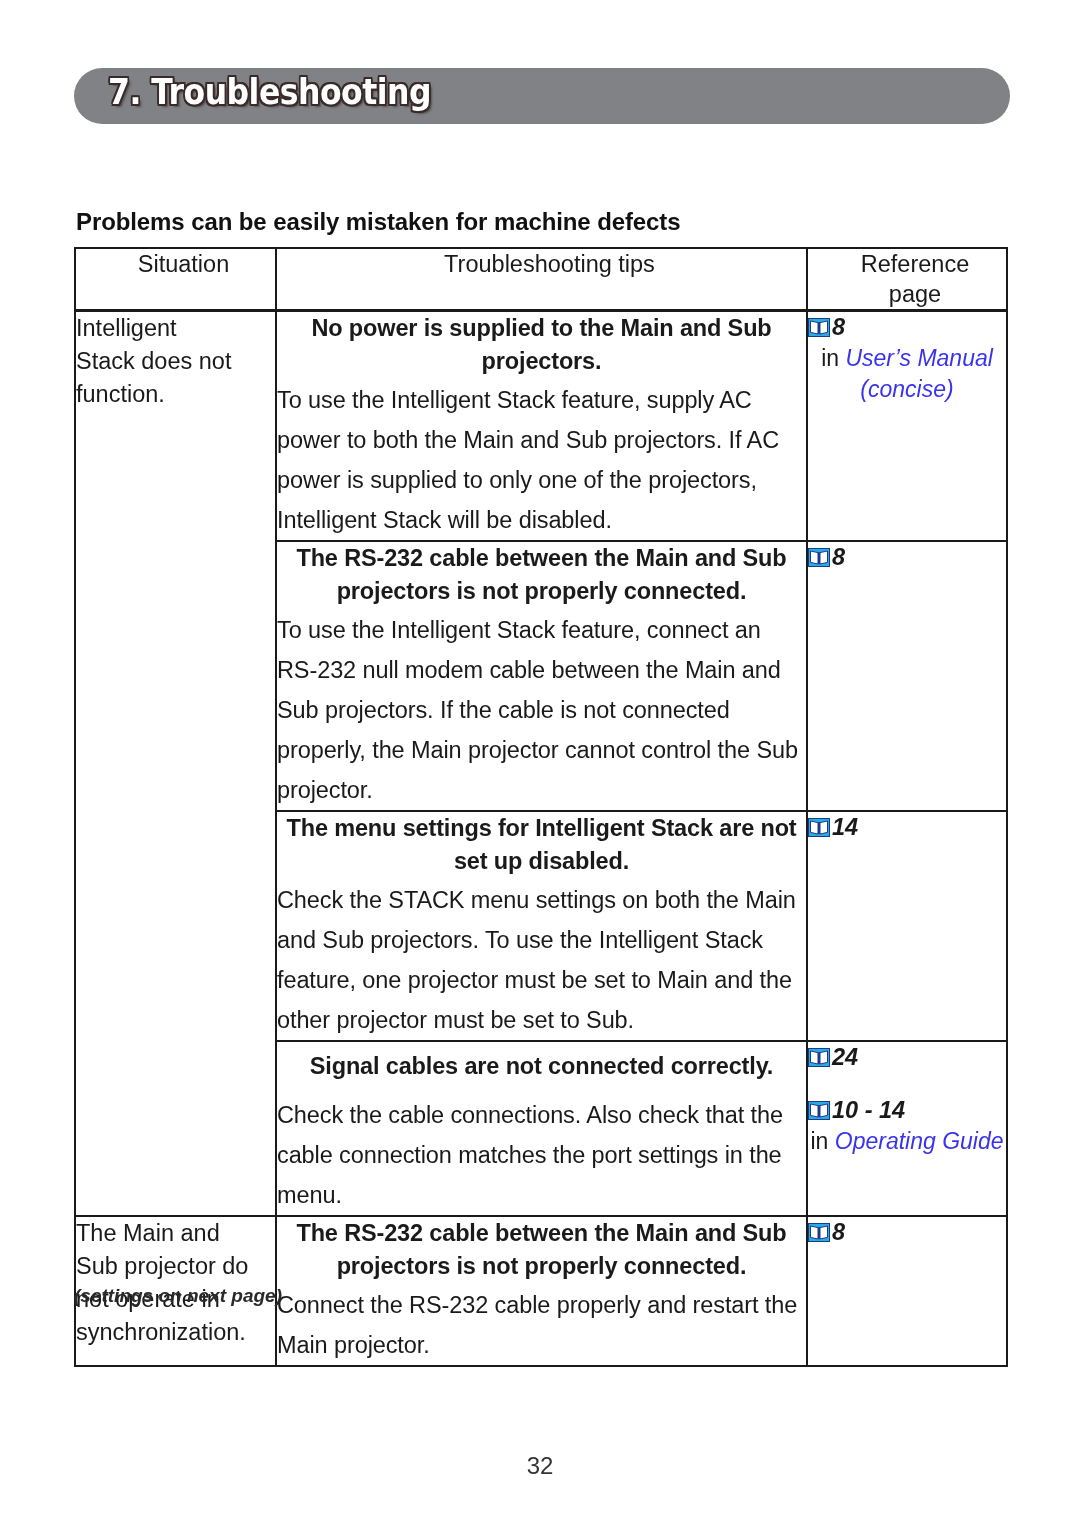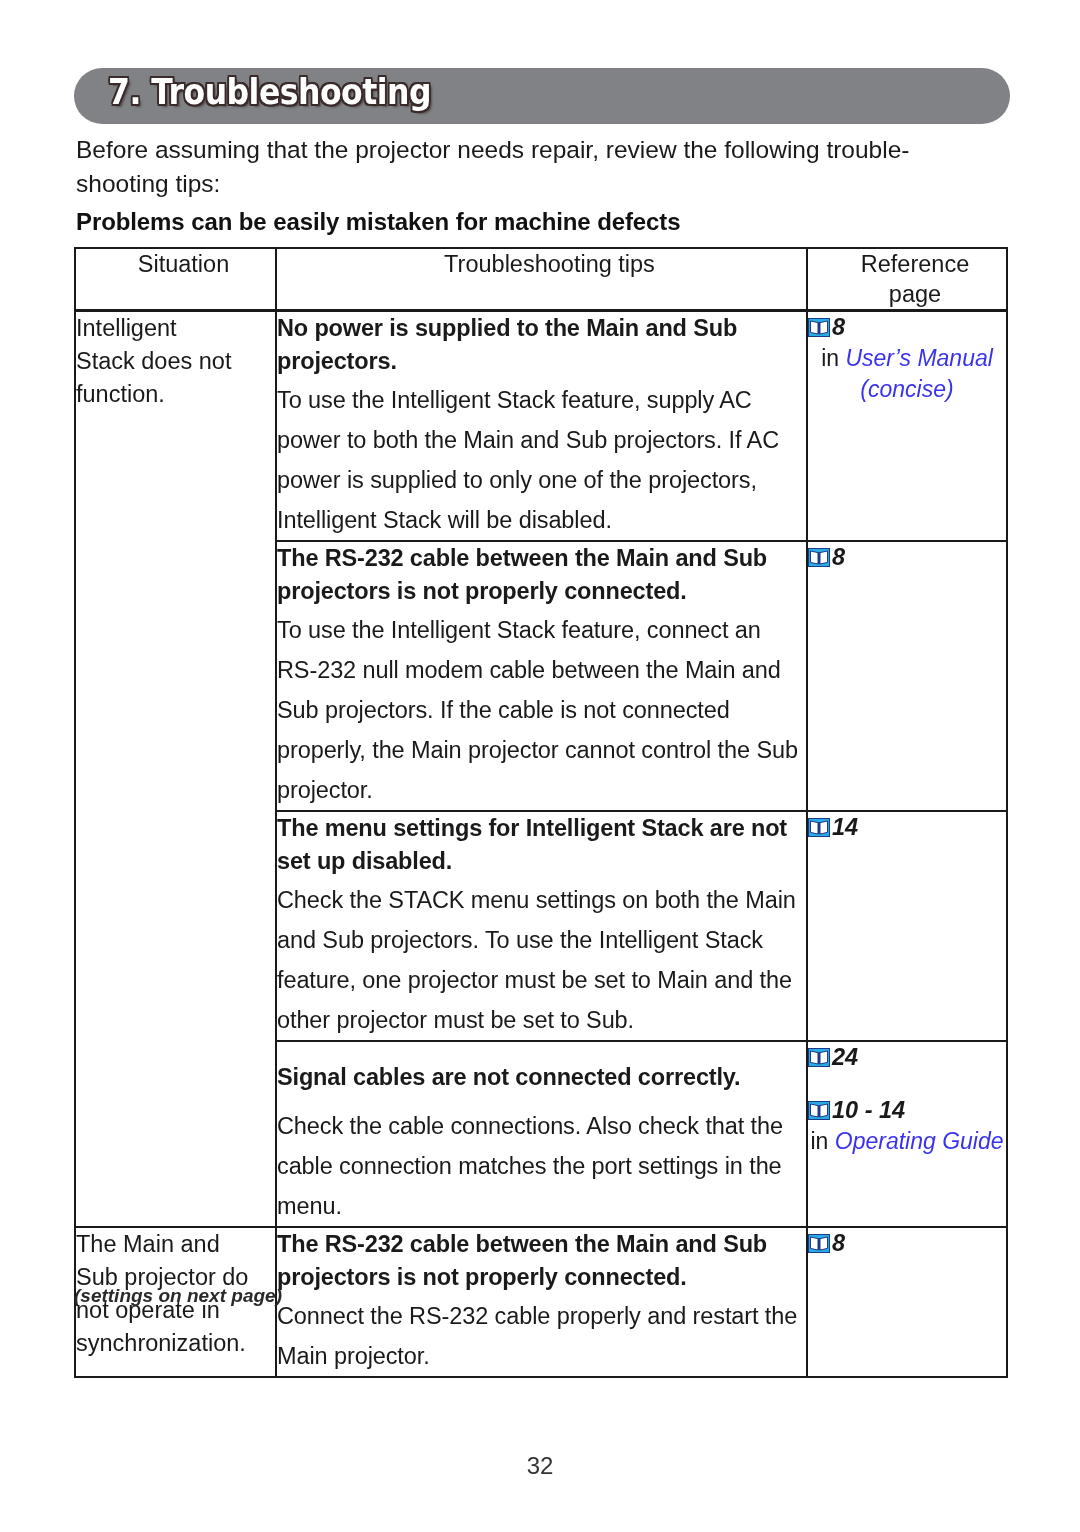--- a/index.html
+++ b/index.html
@@ -116,20 +116,21 @@
 
   .tips-cell {
     padding: 6px 6px 7px 10px;
     color: #1a1a1a;
   }
   .tips-title {
     font-size: 23.5px;
     font-weight: bold;
     line-height: 33px;
     letter-spacing: -0.15px;
+    text-align: center;
   }
   .tips-body {
     font-size: 23.5px;
     line-height: 40px;
     margin-top: 2px;
     letter-spacing: -0.1px;
   }
 
   .ref-cell {
     padding: 10px 6px 10px 12px;
@@ -185,21 +186,20 @@
 </style>
 </head>
 <body>
 
 <div class="page">
 
   <div class="banner">
     <div class="banner-title">7. Troubleshooting</div>
   </div>
 
-  <div class="intro">Before assuming that the projector needs repair, review the following trouble-shooting tips:</div>
 
   <div class="section-heading">Problems can be easily mistaken for machine defects</div>
 
   <table class="tbl">
     <colgroup>
       <col class="c-sit">
         <col class="c-tips">
         <col class="c-ref">
     </colgroup>
     <tbody>
@@ -265,21 +265,21 @@
                 <path d="M2.5 3 L10 4.6 L10 16 L2.5 14.4 Z" fill="#ffffff" stroke="#1b3a8c" stroke-width="1"></path>
                 <path d="M19.5 3 L12 4.6 L12 16 L19.5 14.4 Z" fill="#ffffff" stroke="#1b3a8c" stroke-width="1"></path>
                 <rect x="10" y="4.2" width="2" height="12" fill="#1b3a8c"></rect>
               </svg>
             </span><span>14</span>
           </span>
         </td>
       </tr>
 
       <tr>
-        <td class="tips-cell" style="padding-top:19px;">
+        <td class="tips-cell" style="padding-top:8px;">
           <div class="tips-title">Signal cables are not connected correctly.</div>
           <div class="tips-body" style="margin-top:12px;">Check the cable connections. Also check that the cable connection matches the port settings in the menu.</div>
         </td>
         <td class="ref-cell">
           <span class="ref-line">
             <span class="book-icon">
               <svg viewBox="0 0 22 19" width="22" height="19" xmlns="http://www.w3.org/2000/svg">
                 <rect x="0.5" y="0.5" width="21" height="18" fill="#29ace3" stroke="#1b3a8c" stroke-width="1"></rect>
                 <path d="M2.5 3 L10 4.6 L10 16 L2.5 14.4 Z" fill="#ffffff" stroke="#1b3a8c" stroke-width="1"></path>
                 <path d="M19.5 3 L12 4.6 L12 16 L19.5 14.4 Z" fill="#ffffff" stroke="#1b3a8c" stroke-width="1"></path>

